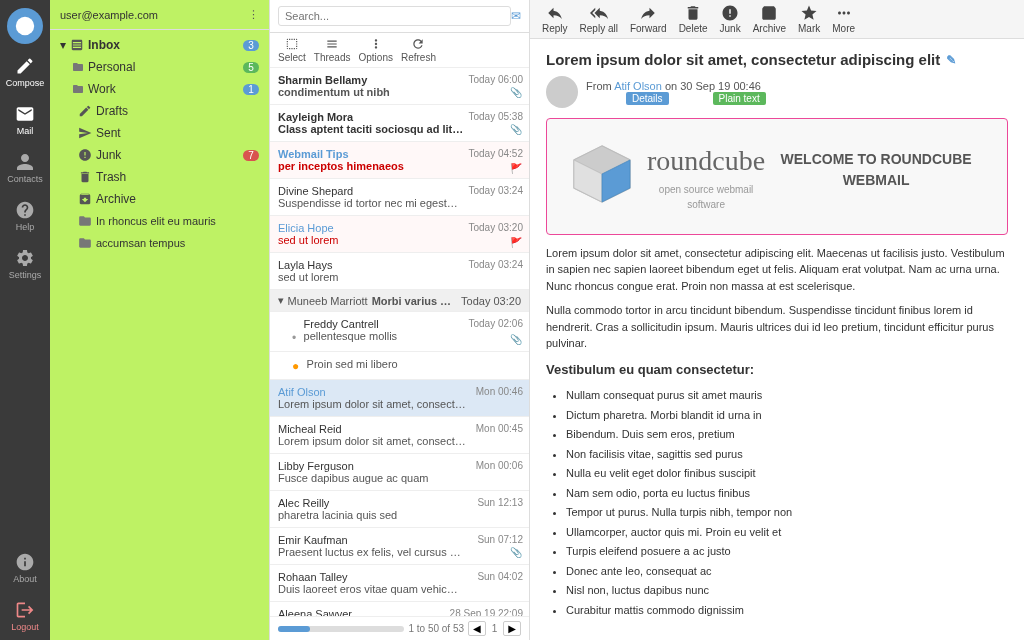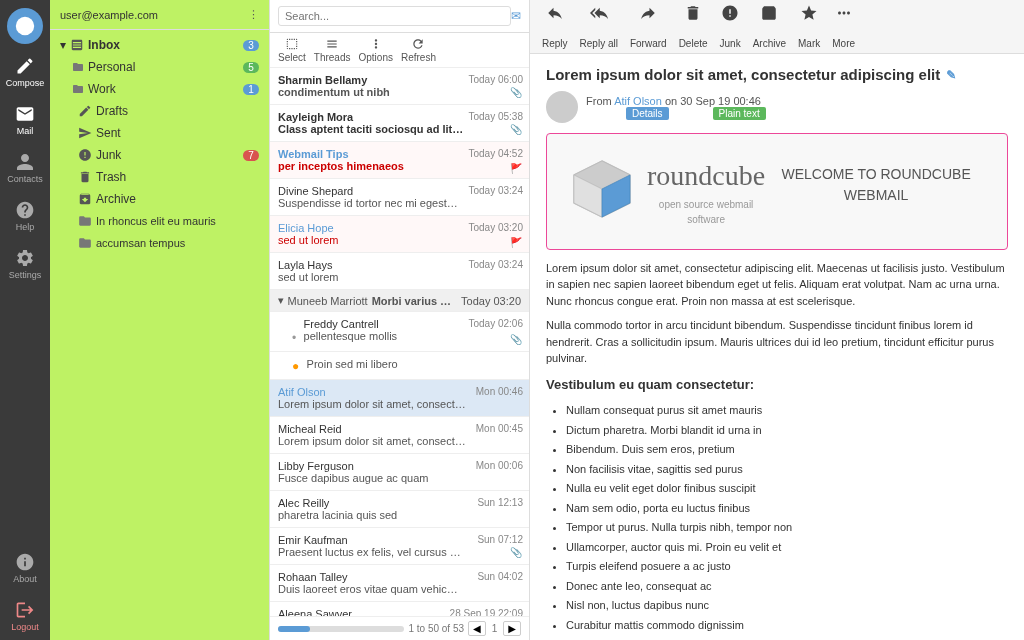--- a/index.html
+++ b/index.html
@@ -153,21 +153,21 @@
     }
     .reading-toolbar {
       background: #f5f5f5;
       border-bottom: 1px solid #ddd;
       padding: 4px 12px;
       display: flex; align-items: center; gap: 12px;
       flex-shrink: 0;
     }
     .r-toolbar-item {
       display: flex; flex-direction: column; align-items: center;
-      font-size: 10px; color: #444; cursor: pointer; gap: 16px;
+      font-size: 10px; color: #444; cursor: pointer; gap: 1px;
     }
     .r-toolbar-item svg { width: 18px; height: 18px; fill: currentColor; }
     .reading-content { flex: 1; overflow-y: auto; padding: 12px 16px; background: #fff; }
     .email-subject {
       font-size: 15px; font-weight: bold; color: #333;
       margin-bottom: 8px; display: flex; align-items: center; gap: 6px;
     }
     .email-meta {
       display: flex; align-items: center; gap: 8px;
       margin-bottom: 8px; font-size: 11px; color: #555;
@@ -191,21 +191,21 @@
       border-radius: 4px;
       padding: 20px;
       text-align: center;
       margin: 10px 0;
       display: flex;
       flex-direction: row;
       align-items: center;
     }
     .rc-logo-text { font-size: 28px; color: #666; font-family: 'Georgia', serif; }
     .rc-logo-sub { font-size: 10px; color: #999; }
-    .rc-welcome { font-size: 14px; font-weight: normal; color: #555; margin: 10px 0 22px; text-align: center; }
+    .rc-welcome { font-size: 14px; font-weight: bold; color: #555; margin: 10px 0 22px; text-align: center; }
 
     
     .email-body ul { padding-left: 20px; margin-bottom: 8px; }
     .email-body li { margin-bottom: 3px; }
 
     .edit-icon { color: #5b9bd5; font-size: 12px; }
   </style>
 </head>
 <body>
 

